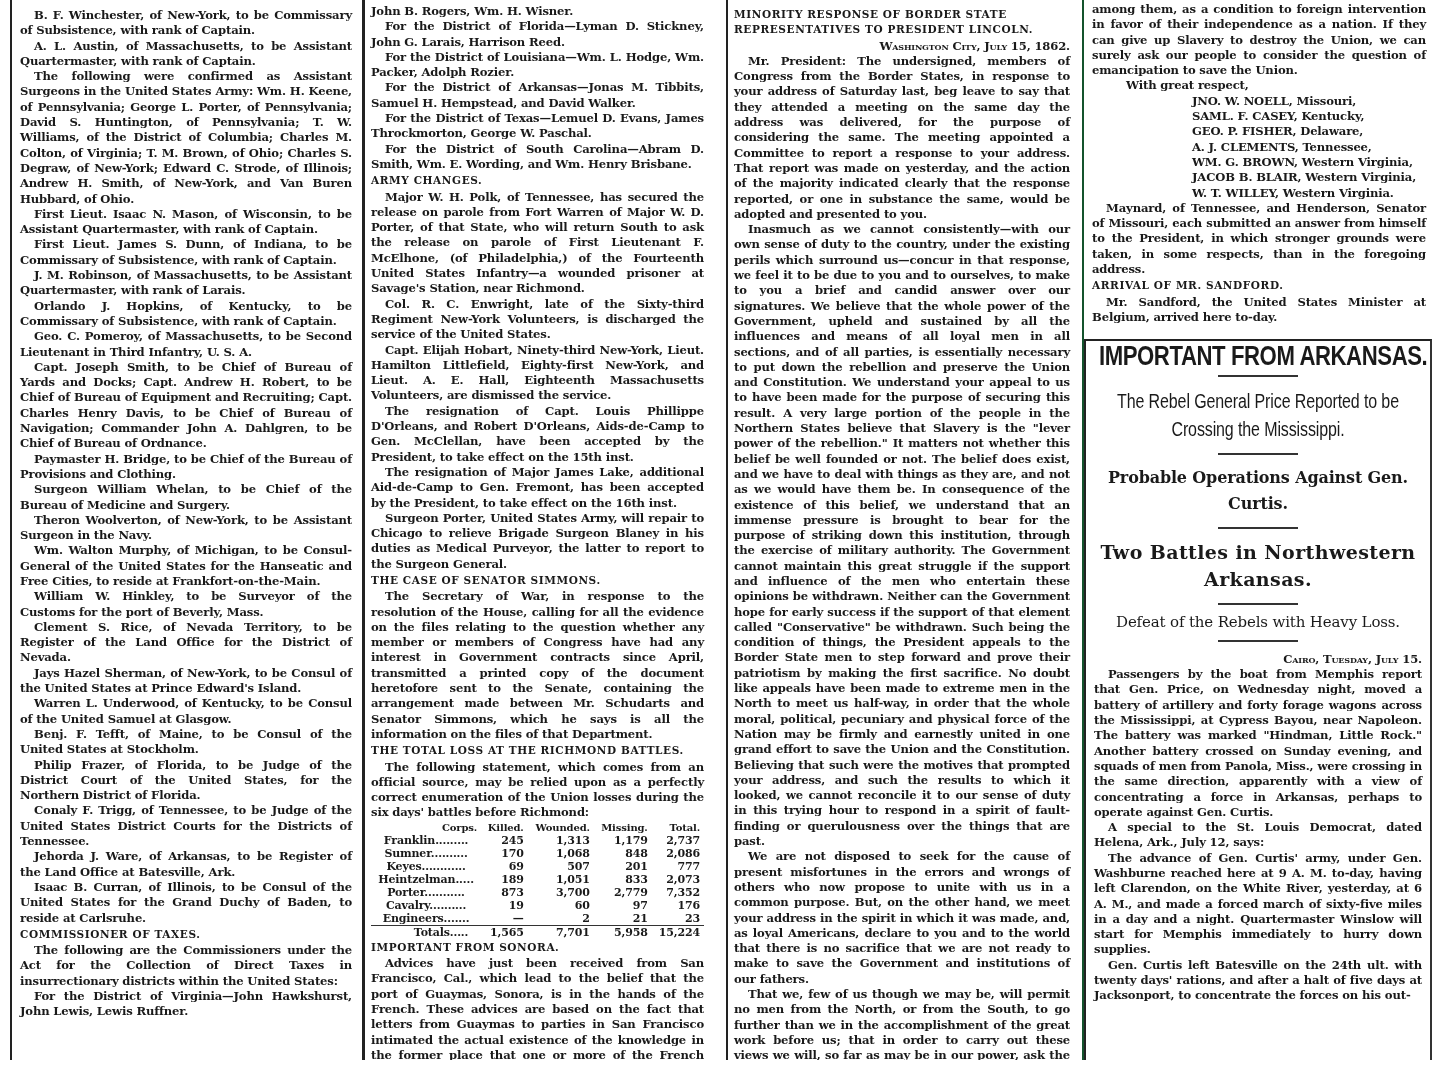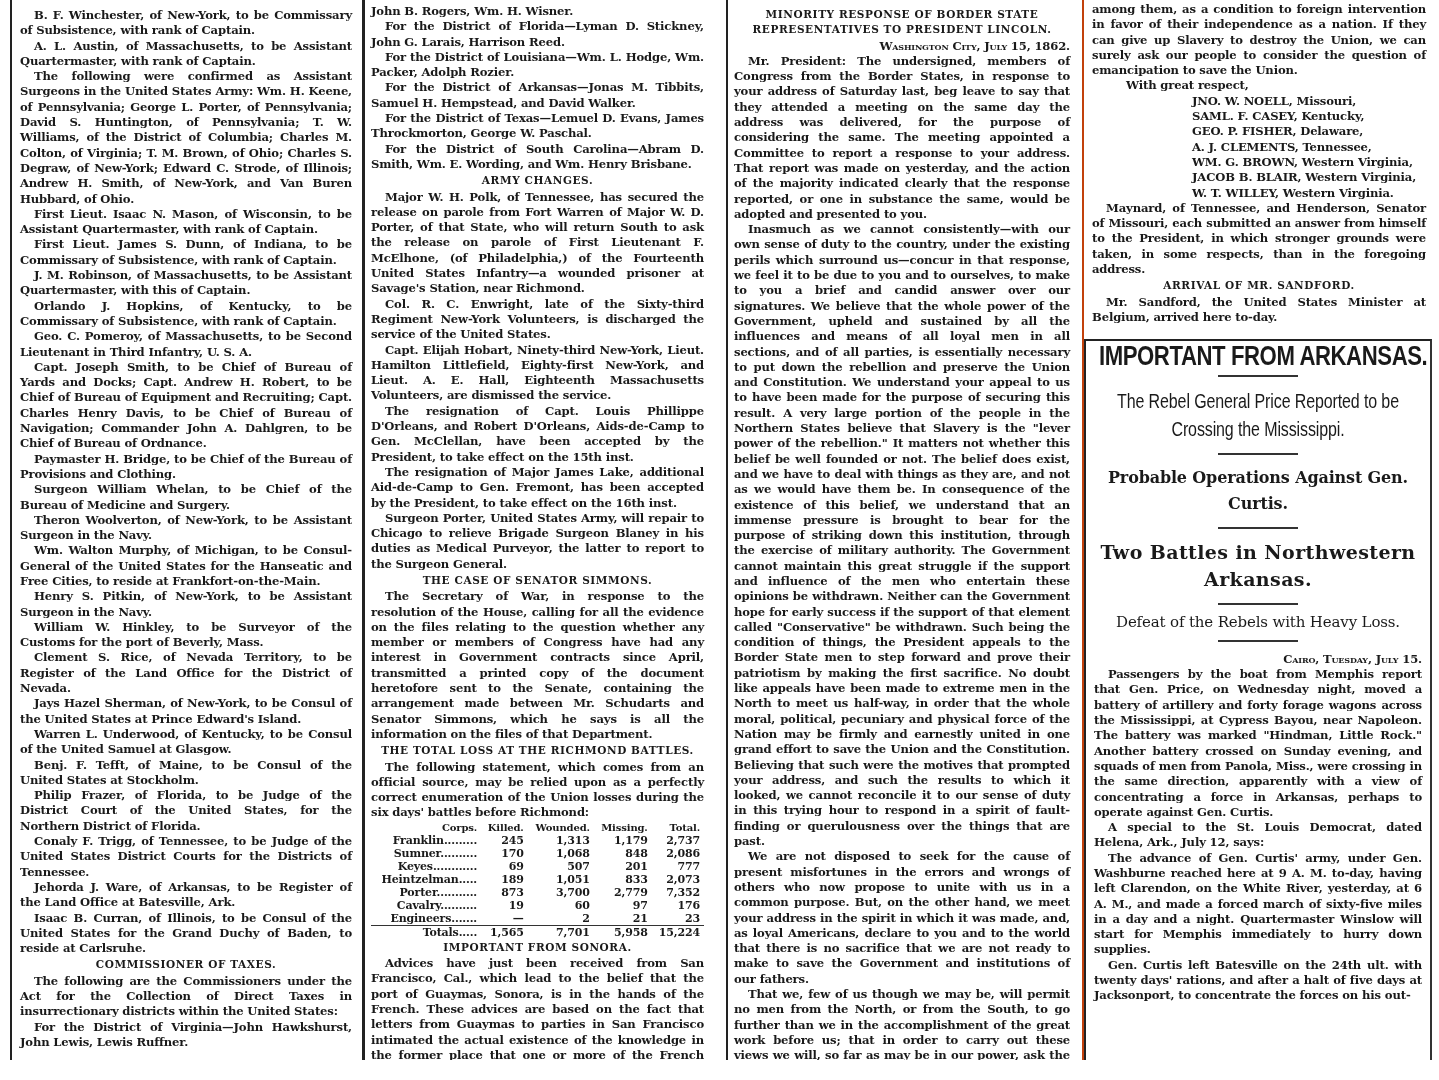--- a/index.html
+++ b/index.html
@@ -8,32 +8,32 @@
       font-family: "DejaVu Serif", "Liberation Serif", serif; color: #1a1a1a;
       position: relative;
     }
     .col {
       position: absolute; top: 0; height: 1060px; box-sizing: border-box;
       font-size: 11.6px; line-height: 15.3px; text-align: justify;
       overflow: hidden; font-weight: bold; letter-spacing: -0.15px;
     }
     .col p { margin: 0; text-indent: 14px; }
     .col p.noind { text-indent: 0; }
-    .col .head { text-align: center; text-indent: 0; font-size: 10.5px; letter-spacing: 0.6px; margin: 1px 0; }
+    .col .head { text-align: left; text-indent: 0; font-size: 10.5px; letter-spacing: 0.6px; margin: 1px 0; }
     .col .dateline { text-align: right; font-style: normal; }
     .sc { font-variant: small-caps; }
     #col1 { left: 10px; width: 346px; padding: 8px 4px 0 8px; border-left: 2px solid #222; }
     #col2 { left: 362px; width: 352px; padding: 4px 10px 0 6px; border-left: 3px solid #222; }
     #col3 { left: 726px; width: 352px; padding: 6px 8px 0 6px; border-left: 2px solid #222; }
-    #col4 { left: 1082px; width: 352px; padding: 2px 8px 0 8px; border-left: 2px solid #c2410c; }
+    #col4 { left: 1082px; width: 352px; padding: 2px 8px 0 8px; border-left: 2px solid #14532d; }
     table.loss { width: 100%; border-collapse: collapse; font-size: 11px; line-height: 13px; }
     table.loss th { font-weight: bold; font-size: 10px; text-align: right; padding: 0 4px; }
     table.loss th:first-child { text-align: right; padding-left: 14px; }
     table.loss td { text-align: right; padding: 0 4px; }
-    table.loss td:first-child { text-align: right; }
+    table.loss td:first-child { text-align: center; }
     table.loss tr.total td { border-top: 1px solid #333; }
     table.loss tr.total td:first-child { padding-left: 34px; }
     .sig { padding-left: 100px; text-indent: 0 !important; }
     .greet { padding-left: 34px; text-indent: 0 !important; }
     .box {
       border: 2px solid #222; border-right: 2px solid #333; margin: 14px -6px 0 -8px;
       padding: 4px 8px 0 8px; height: 900px; box-sizing: border-box;
     }
     .hl-main { font-family: "Liberation Sans", sans-serif; font-size: 27px; font-weight: bold; text-align: center; letter-spacing: -0.5px; transform: scaleX(0.82); margin: 4px -30px; white-space: nowrap; }
     .hl-sub1 { font-family: "Liberation Sans", sans-serif; font-size: 20px; text-align: center; line-height: 28px; transform: scaleX(0.8); margin: 0 -40px; font-weight: normal; }
@@ -44,29 +44,28 @@
   </style>
 </head>
 <body>
 
 <div id="col1" class="col">
   <p>B. F. Winchester, of New-York, to be Commissary of Subsistence, with rank of Captain.</p>
   <p>A. L. Austin, of Massachusetts, to be Assistant Quartermaster, with rank of Captain.</p>
   <p>The following were confirmed as Assistant Surgeons in the United States Army: Wm. H. Keene, of Pennsylvania; George L. Porter, of Pennsylvania; David S. Huntington, of Pennsylvania; T. W. Williams, of the District of Columbia; Charles M. Colton, of Virginia; T. M. Brown, of Ohio; Charles S. Degraw, of New-York; Edward C. Strode, of Illinois; Andrew H. Smith, of New-York, and Van Buren Hubbard, of Ohio.</p>
   <p>First Lieut. Isaac N. Mason, of Wisconsin, to be Assistant Quartermaster, with rank of Captain.</p>
   <p>First Lieut. James S. Dunn, of Indiana, to be Commissary of Subsistence, with rank of Captain.</p>
-  <p>J. M. Robinson, of Massachusetts, to be Assistant Quartermaster, with this of Captain.</p>
+  <p>J. M. Robinson, of Massachusetts, to be Assistant Quartermaster, with rank of Larais.</p>
   <p>Orlando J. Hopkins, of Kentucky, to be Commissary of Subsistence, with rank of Captain.</p>
   <p>Geo. C. Pomeroy, of Massachusetts, to be Second Lieutenant in Third Infantry, U. S. A.</p>
   <p>Capt. Joseph Smith, to be Chief of Bureau of Yards and Docks; Capt. Andrew H. Robert, to be Chief of Bureau of Equipment and Recruiting; Capt. Charles Henry Davis, to be Chief of Bureau of Navigation; Commander John A. Dahlgren, to be Chief of Bureau of Ordnance.</p>
   <p>Paymaster H. Bridge, to be Chief of the Bureau of Provisions and Clothing.</p>
   <p>Surgeon William Whelan, to be Chief of the Bureau of Medicine and Surgery.</p>
   <p>Theron Woolverton, of New-York, to be Assistant Surgeon in the Navy.</p>
   <p>Wm. Walton Murphy, of Michigan, to be Consul-General of the United States for the Hanseatic and Free Cities, to reside at Frankfort-on-the-Main.</p>
-  <p>Henry S. Pitkin, of New-York, to be Assistant Surgeon in the Navy.</p>
   <p>William W. Hinkley, to be Surveyor of the Customs for the port of Beverly, Mass.</p>
   <p>Clement S. Rice, of Nevada Territory, to be Register of the Land Office for the District of Nevada.</p>
   <p>Jays Hazel Sherman, of New-York, to be Consul of the United States at Prince Edward's Island.</p>
   <p>Warren L. Underwood, of Kentucky, to be Consul of the United Samuel at Glasgow.</p>
   <p>Benj. F. Tefft, of Maine, to be Consul of the United States at Stockholm.</p>
   <p>Philip Frazer, of Florida, to be Judge of the District Court of the United States, for the Northern District of Florida.</p>
   <p>Conaly F. Trigg, of Tennessee, to be Judge of the United States District Courts for the Districts of Tennessee.</p>
   <p>Jehorda J. Ware, of Arkansas, to be Register of the Land Office at Batesville, Ark.</p>
   <p>Isaac B. Curran, of Illinois, to be Consul of the United States for the Grand Duchy of Baden, to reside at Carlsruhe.</p>
   <p class="head">COMMISSIONER OF TAXES.</p>

